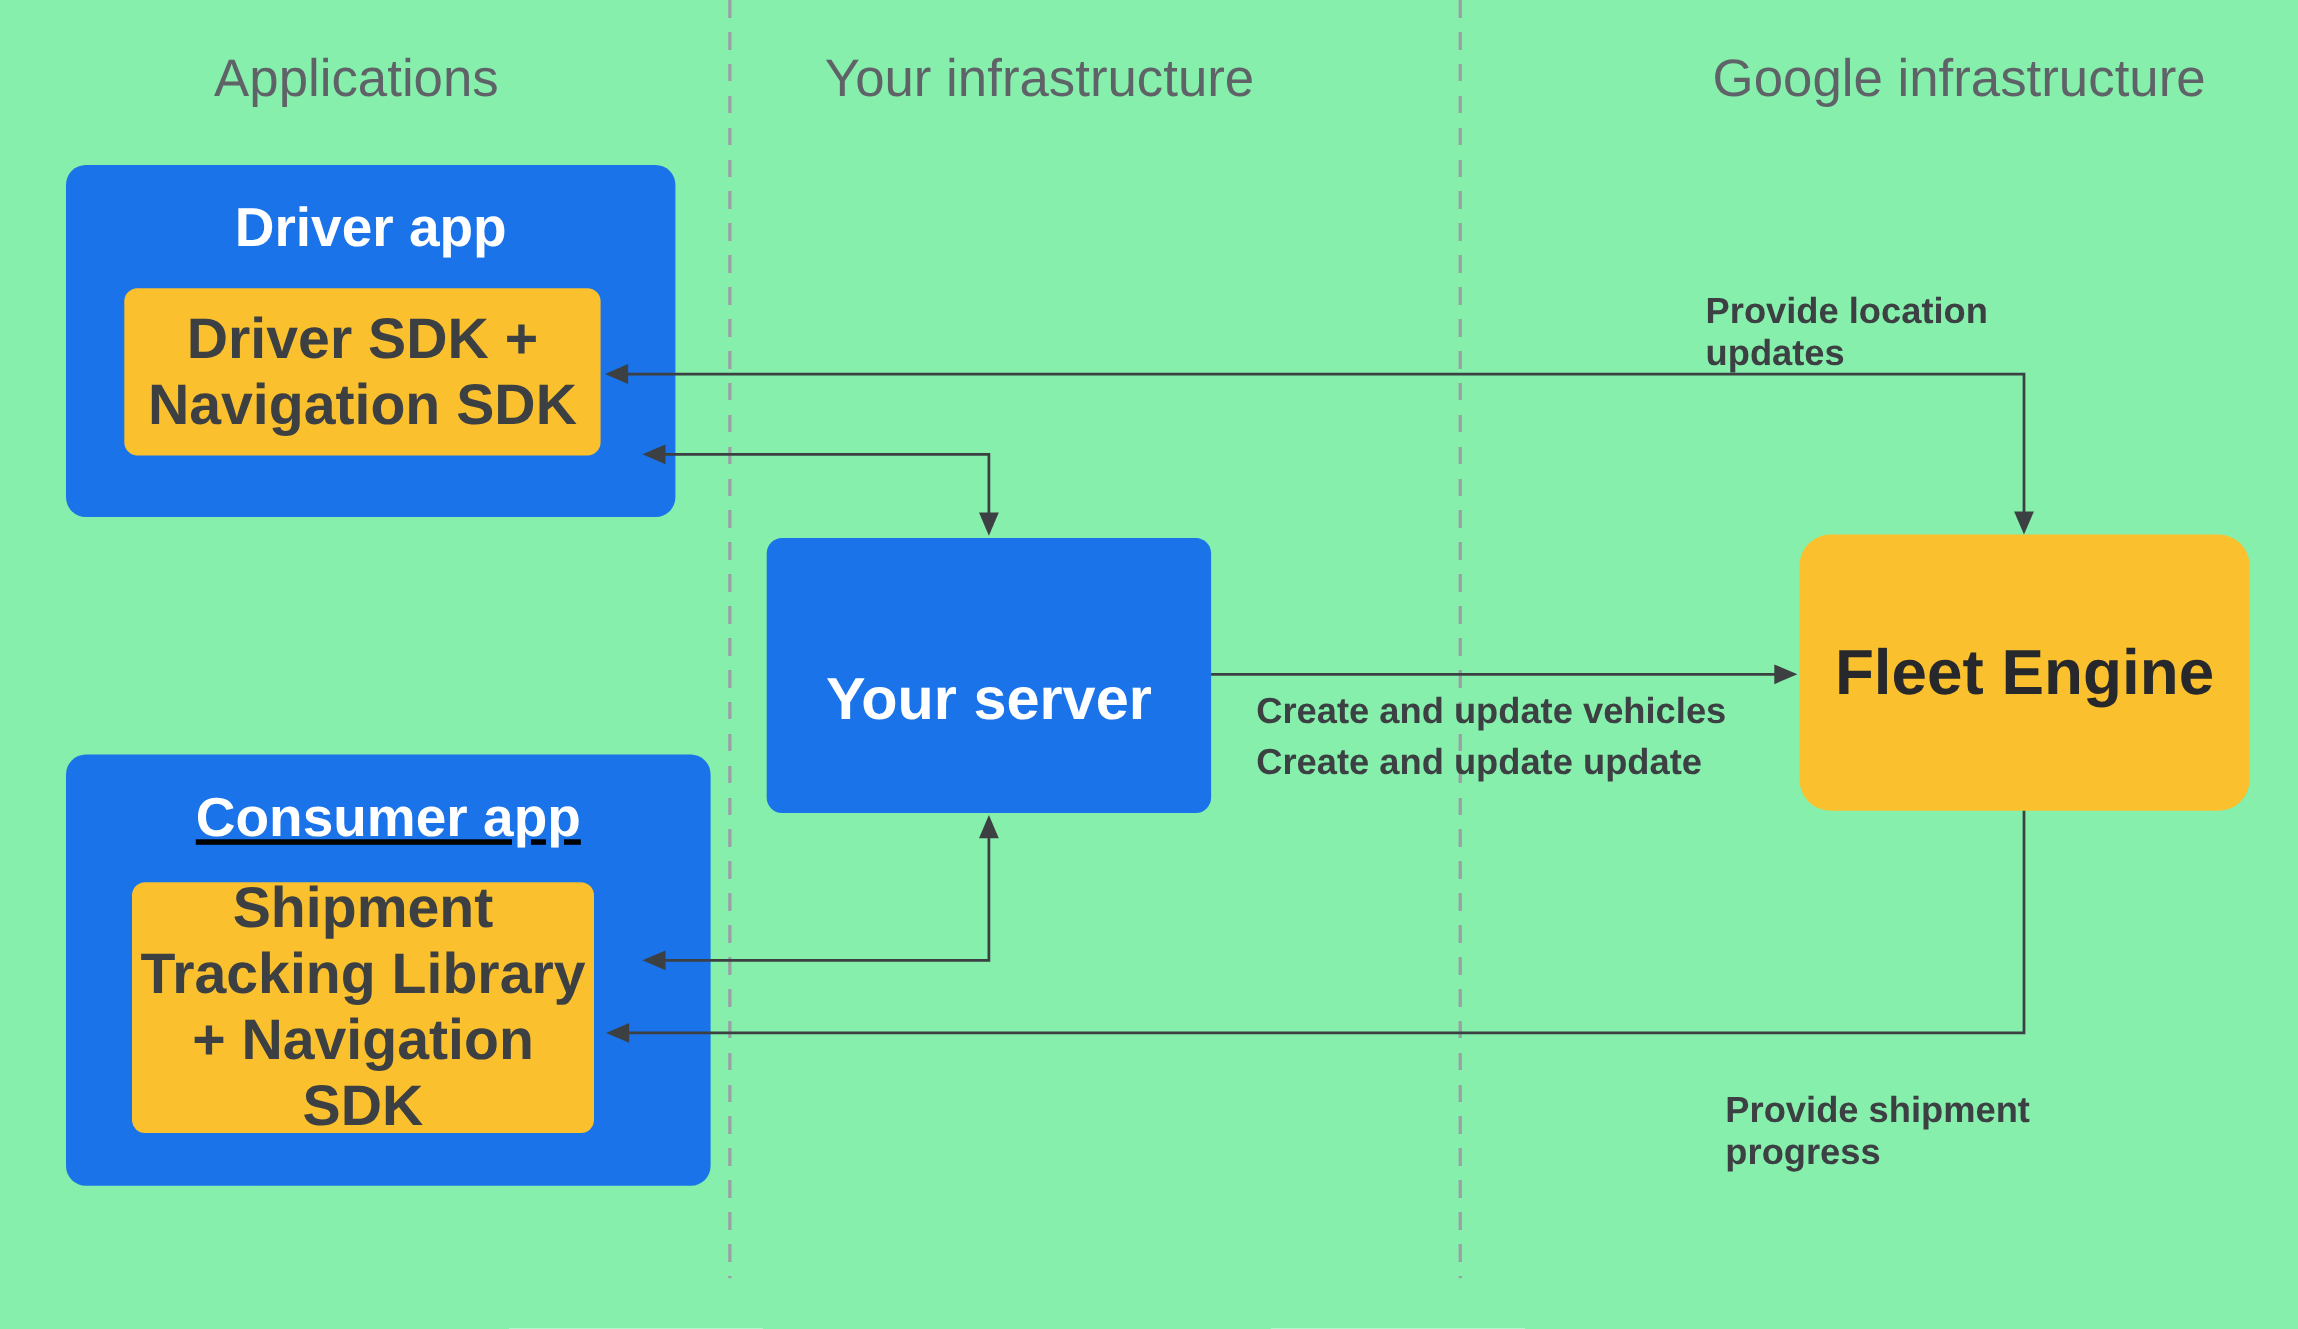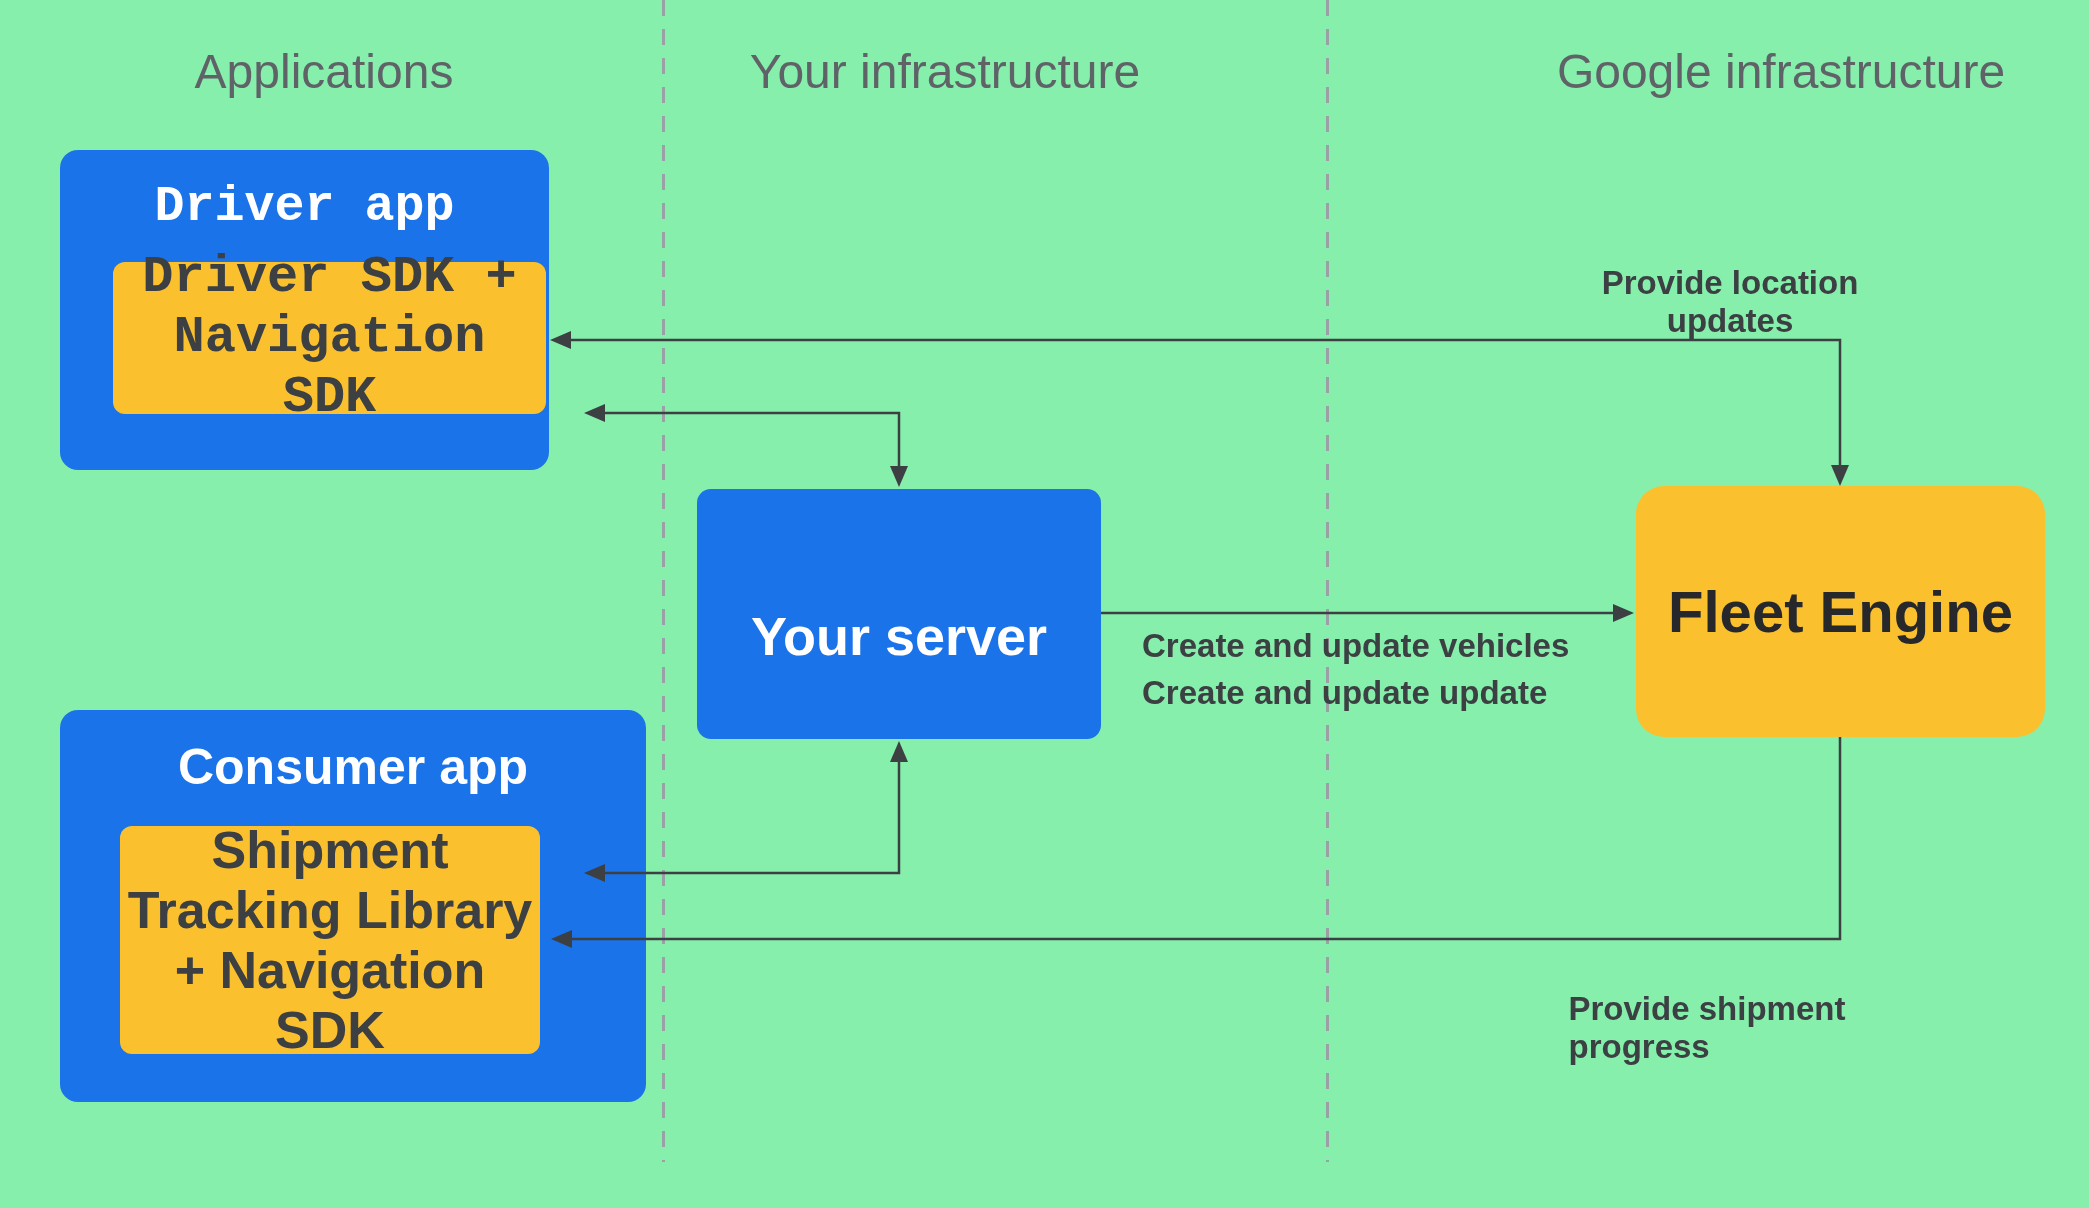--- a/index.html
+++ b/index.html
@@ -107,29 +107,29 @@
 
 <div class="canvas">
 
   <div class="col-header" style="left:324px;">Applications</div>
   <div class="col-header" style="left:945px;">Your infrastructure</div>
   <div class="col-header" style="left:1781px;text-align:right;">Google infrastructure</div>
 
   <div class="divider" style="left:662px;"></div>
   <div class="divider" style="left:1326px;"></div>
 
-  <div class="node blue-node" style="left:60px; top:150px; width:489px; height:320px;font-family:Liberation Mono, monospace;">
+  <div class="node blue-node" style="left:60px; top:150px; width:554px; height:320px;">
     <div class="node-title">Driver app</div>
     <div class="subnode" style="left:53px; top:112px; width:433px; height:152px;">
       <span>Driver SDK +
 Navigation SDK</span>
     </div>
   </div>
 
-  <div class="node blue-node" style="left:60px; top:710px; width:586px; height:392px;">
+  <div class="node blue-node" style="left:60px; top:686px; width:586px; height:392px;text-decoration:underline;">
     <div class="node-title">Consumer app</div>
     <div class="subnode" style="left:60px; top:116px; width:420px; height:228px;">
       <span>Shipment
 Tracking Library
 + Navigation SDK</span>
     </div>
   </div>
 
   <div class="node blue-node center-node" style="left:697px; top:489px; width:404px; height:250px;">
     <span class="server-title">Your server</span>
@@ -153,20 +153,20 @@
     <polygon points="1634,613 1613,604 1613,622"></polygon>
 
     <polyline points="899,759 899,873 602,873"></polyline>
     <polygon points="899,741 890,762 908,762"></polygon>
     <polygon points="584,873 605,864 605,882"></polygon>
 
     <polyline points="1840,737 1840,939 569,939"></polyline>
     <polygon points="551,939 572,930 572,948"></polygon>
   </svg>
 
-  <div class="edge-label centered" style="left:1730px; top:264px;text-align:center;">Provide location updates</div>
+  <div class="edge-label centered" style="left:1730px; top:264px;">Provide location updates</div>
 
   <div class="edge-label two-line" style="left:1142px; top:622px;">Create and update vehicles
 Create and update update</div>
 
   <div class="edge-label centered" style="left:1742px; top:990px;">Provide shipment progress</div>
 
 </div>
 
 </body></html>

